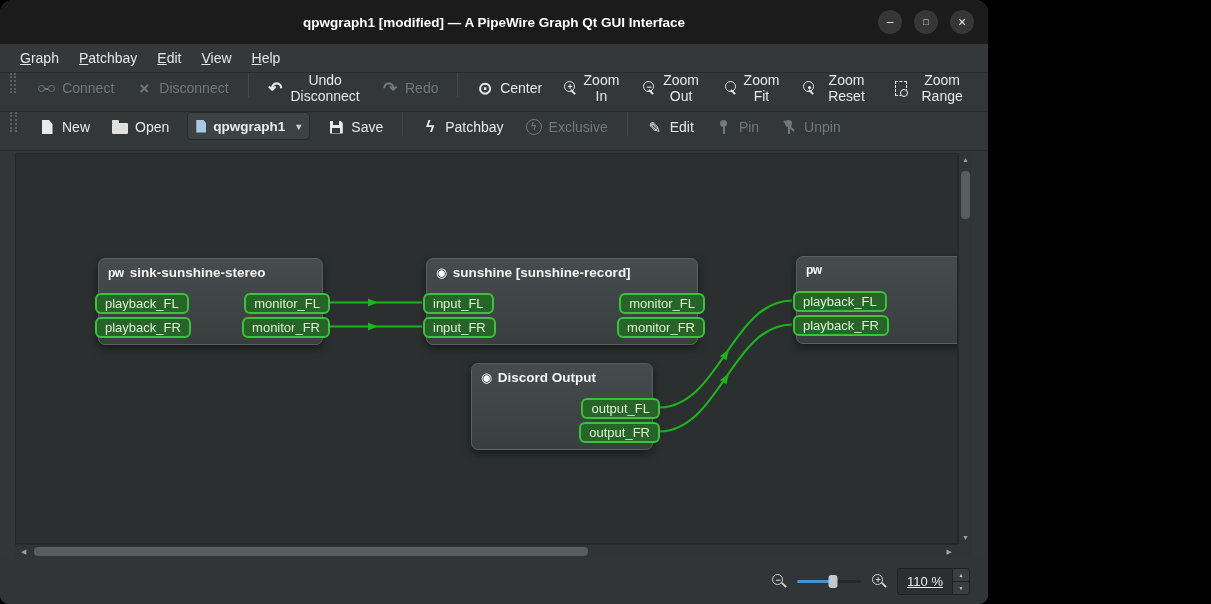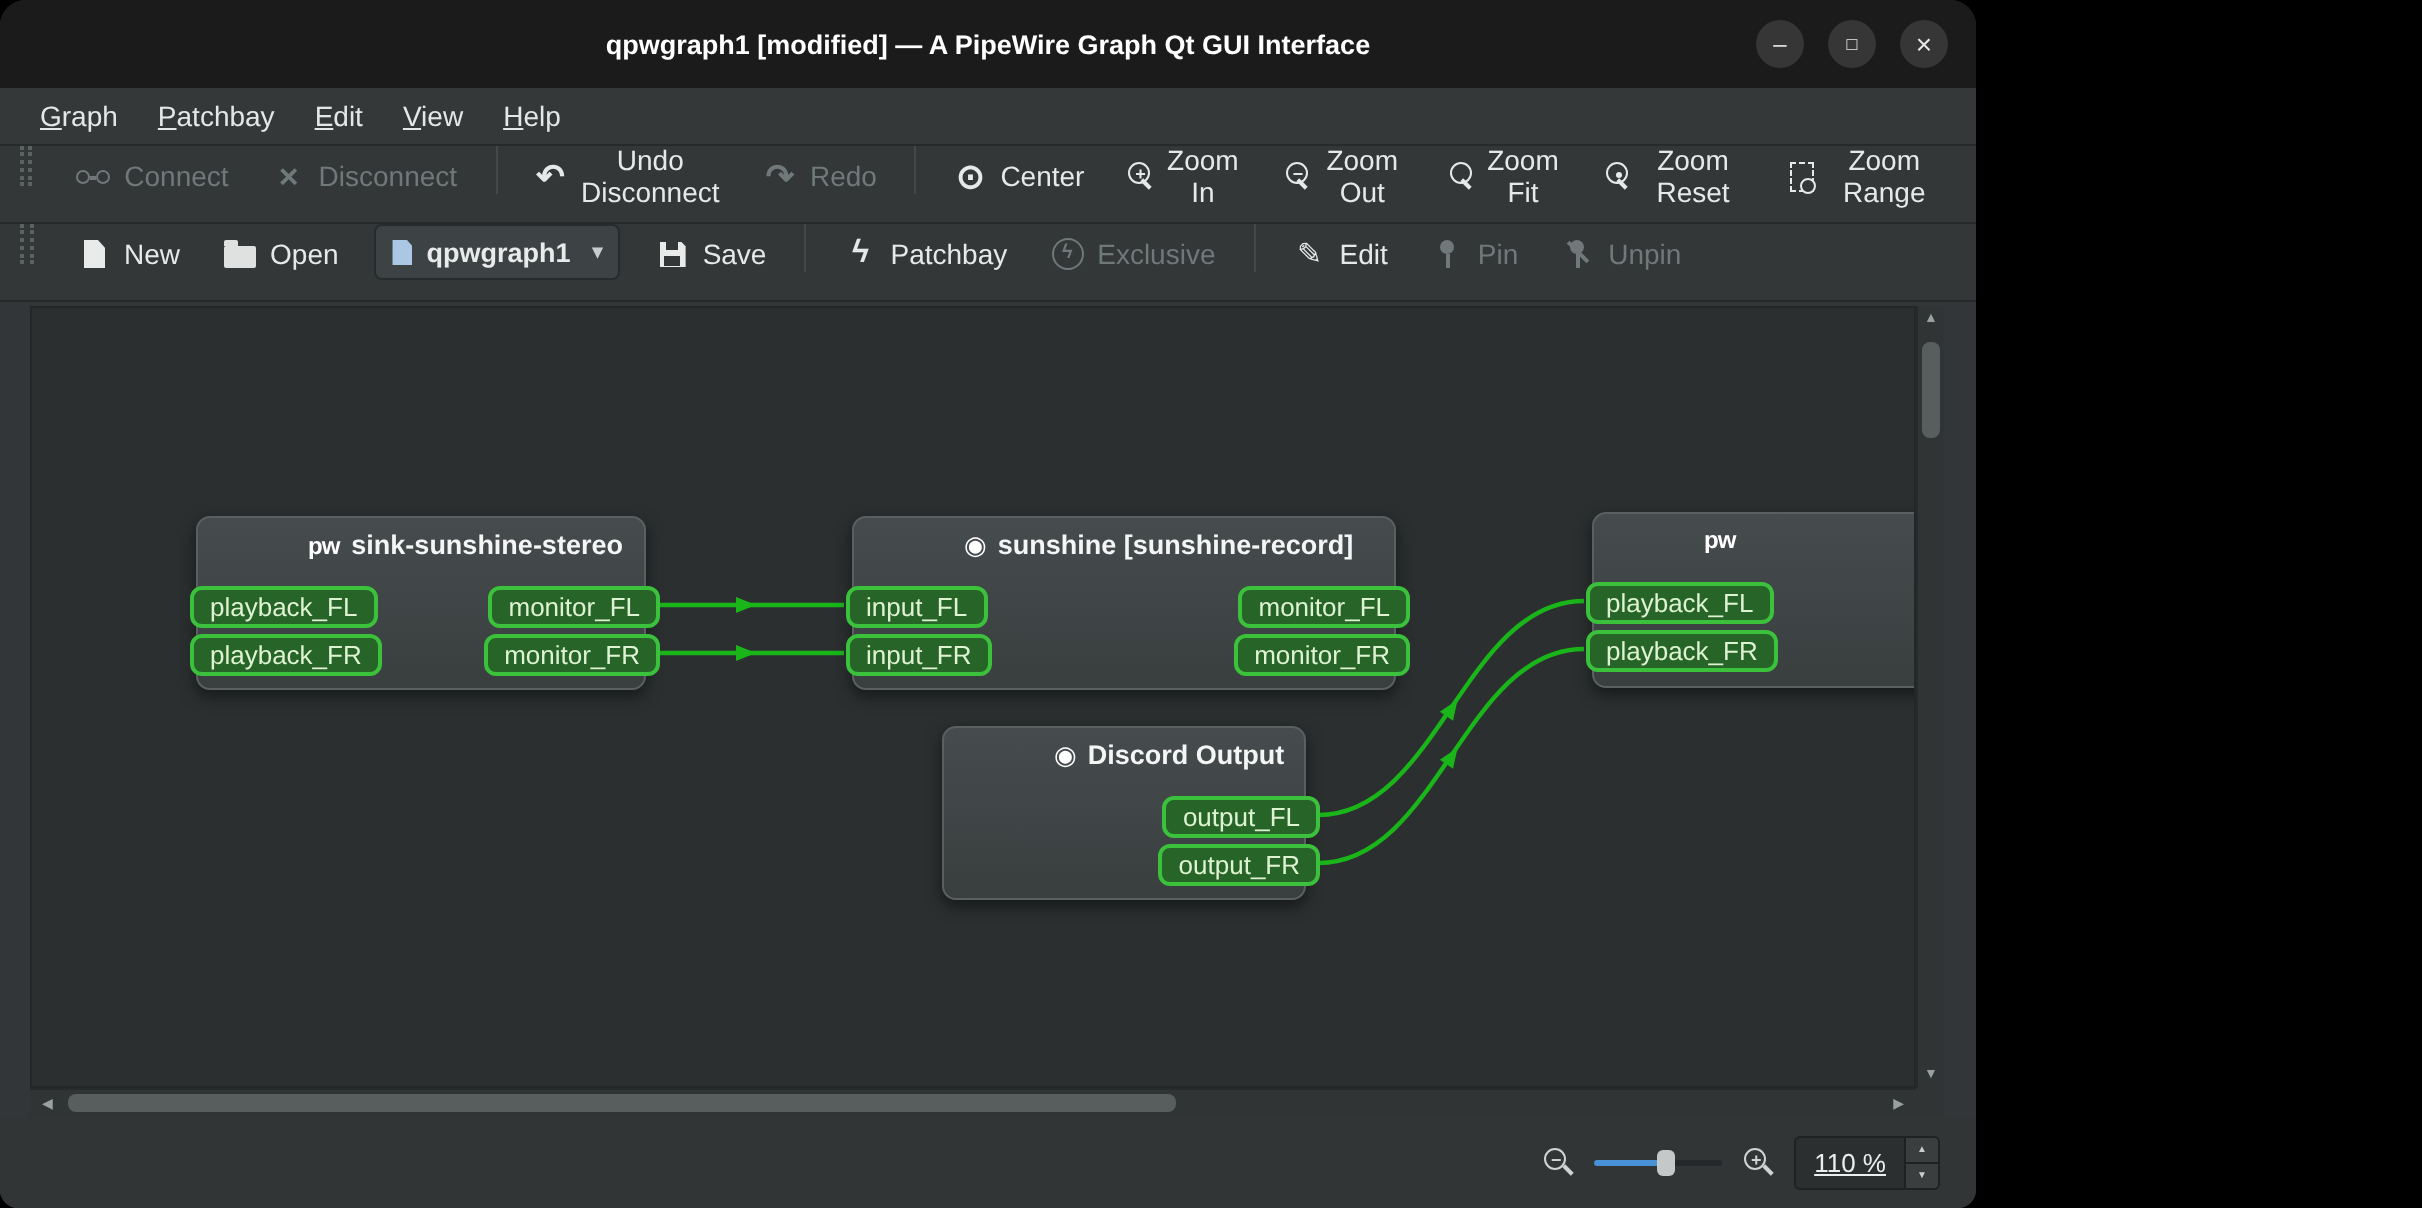--- a/index.html
+++ b/index.html
@@ -65,21 +65,21 @@
   .combo-arrow{font-size:10px;color:#c8cccd;margin-left:4px;}
 
   
   .main{flex:1 1 auto;display:flex;padding:2px 16px 0 15px;background:#333638;min-height:0;}
   .canvas-wrap{flex:1;display:grid;grid-template-columns:1fr 14px;grid-template-rows:1fr 14px;min-width:0;}
   .canvas{grid-area:1/1;position:relative;background:#2b2f30;border:1px solid #242728;overflow:hidden;}
   .wires{position:absolute;left:0;top:0;width:100%;height:100%;}
 
   .node{position:absolute;background:linear-gradient(180deg,#464b4d,#393e3f);border:1px solid #5a5f61;border-radius:7px;box-shadow:0 3px 8px rgba(0,0,0,.5);}
   .node-head{display:flex;align-items:center;gap:6px;padding:6px 10px 0 9px;color:#f4f5f5;font-weight:bold;font-size:13.5px;white-space:nowrap;overflow:hidden;}
-  .nicon{font-size:12px;font-weight:bold;color:#ffffff;letter-spacing:-0.5px;margin-left:46px;}
+  .nicon{font-size:12px;font-weight:bold;color:#ffffff;letter-spacing:-0.5px;}
   .nicon.speaker{font-size:13px;font-weight:normal;}
   .port{position:absolute;height:21px;line-height:17px;box-sizing:border-box;padding:0 8px;border-radius:6px;background:#276428;border:2px solid #3cc13c;color:#def3d2;font-size:13px;white-space:nowrap;}
   .port.in{left:-4px;}
   .port.out{right:-8px;}
 
   
   .vscroll{grid-area:1/2;background:#303435;display:flex;flex-direction:column;border-left:1px solid #272a2b;}
   .hscroll{grid-area:2/1;background:#303435;display:flex;border-top:1px solid #272a2b;}
   .corner{grid-area:2/2;background:#303435;}
   .sarrow{flex:0 0 13px;color:#9aa0a1;font-size:7px;display:flex;align-items:center;justify-content:center;border:none;background:transparent;}

